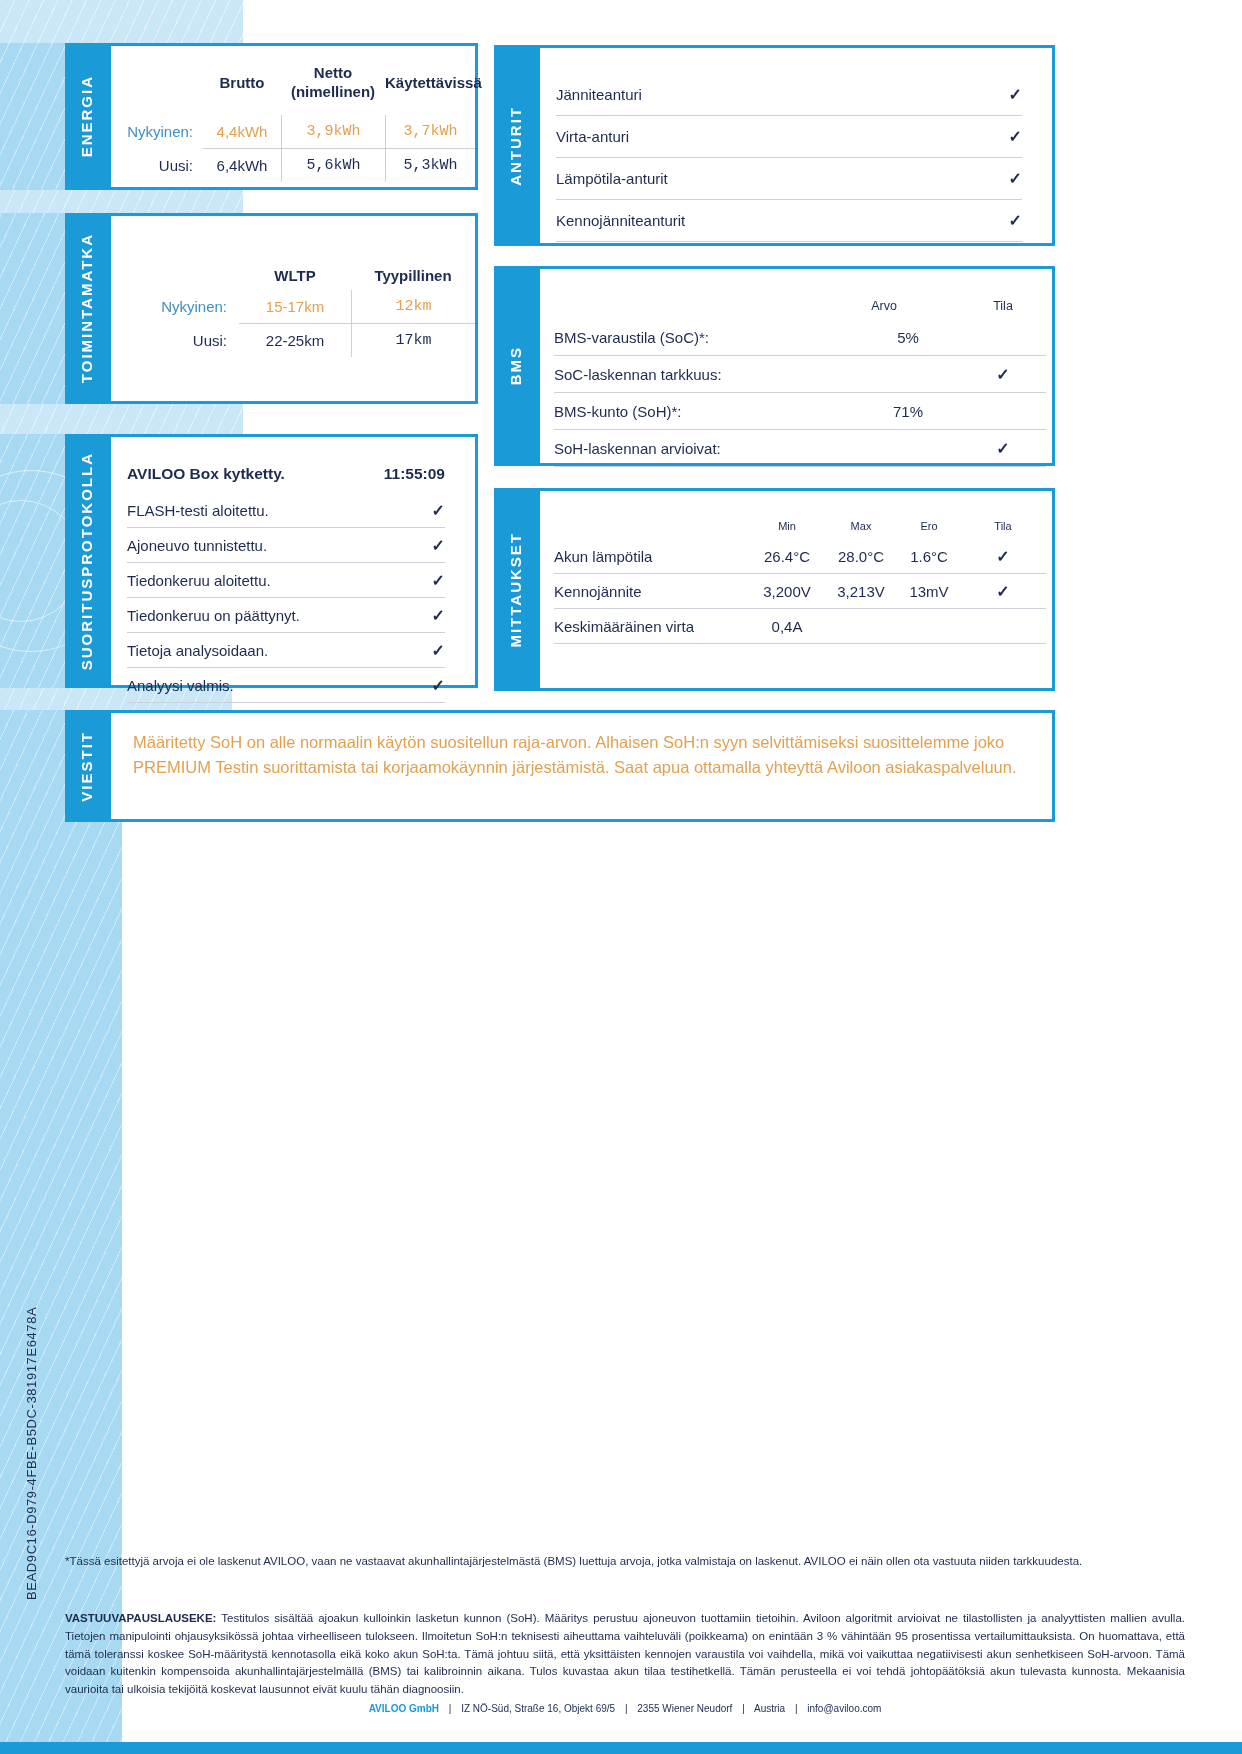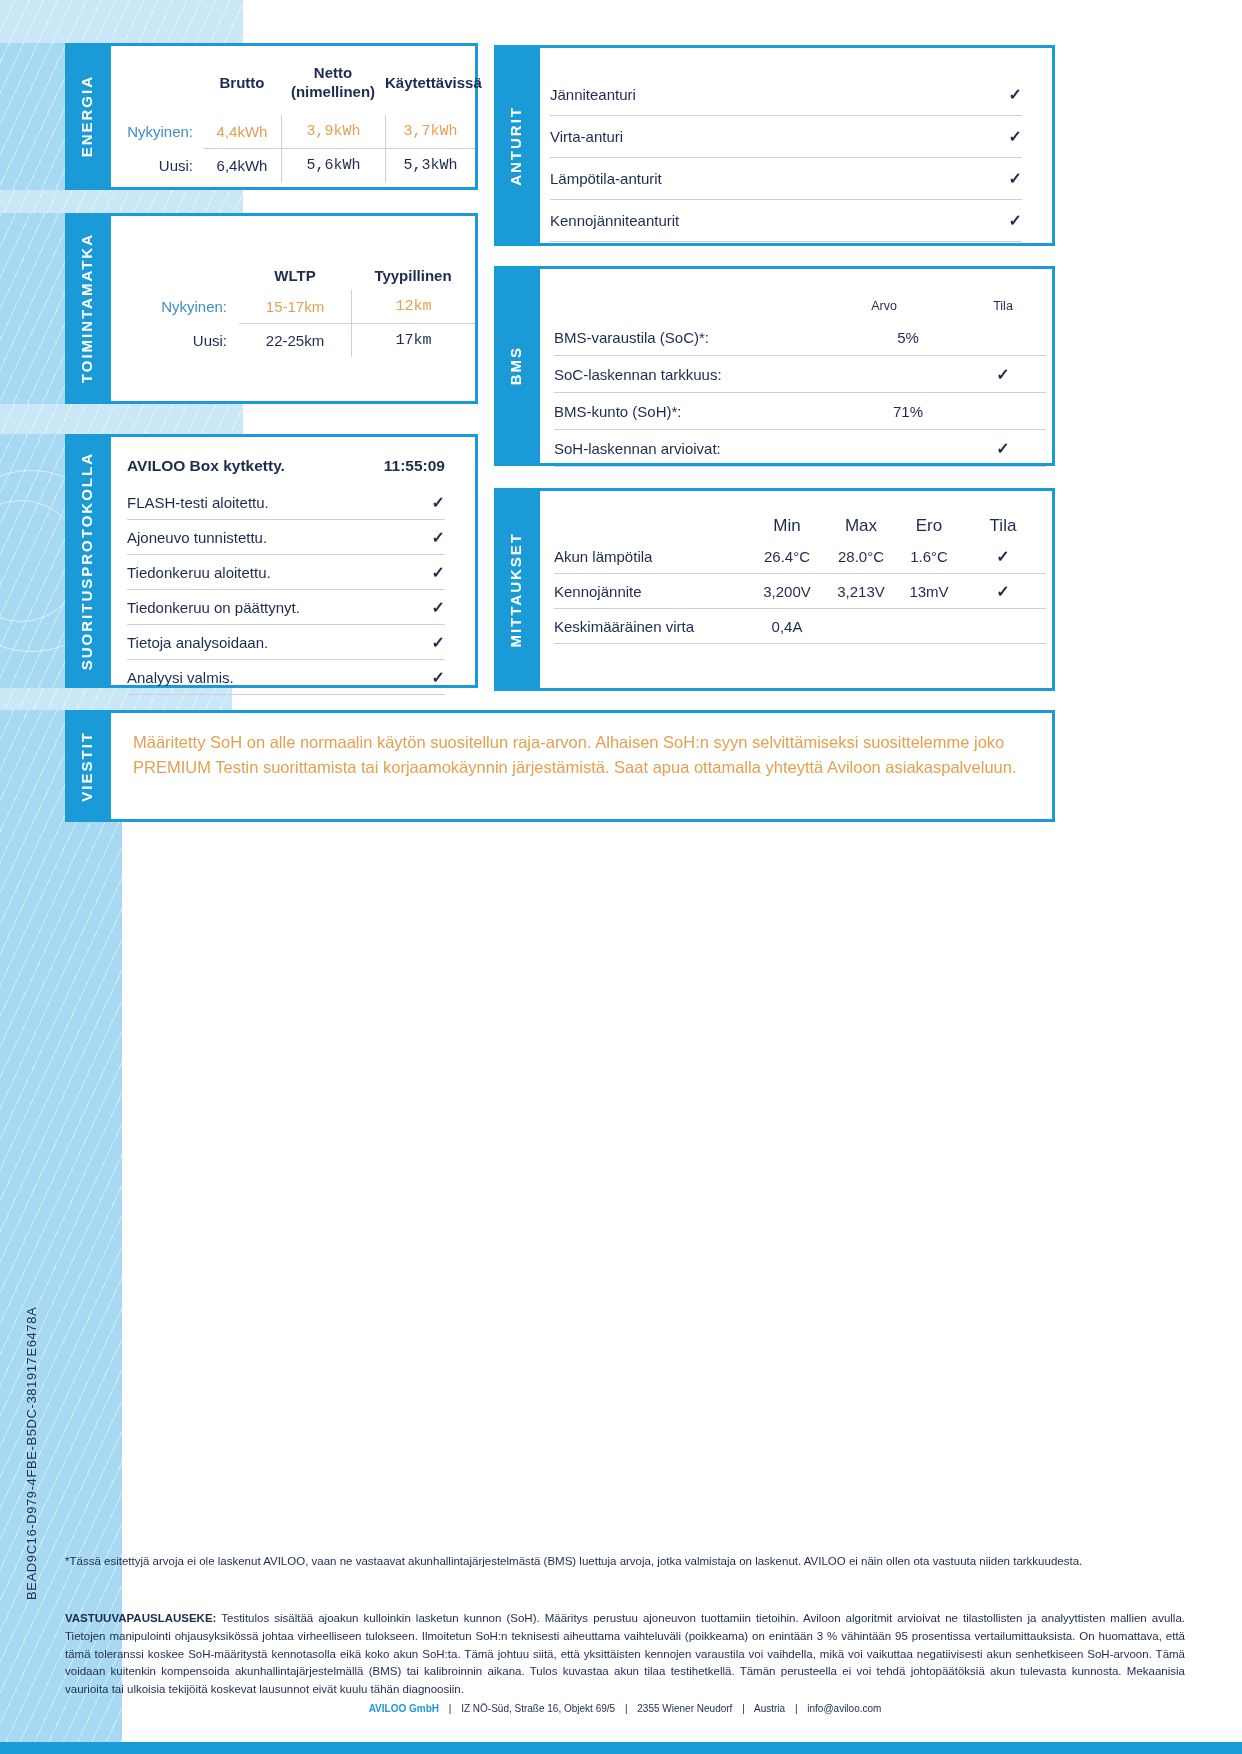--- a/index.html
+++ b/index.html
@@ -46,37 +46,37 @@
   .orange{color:var(--orange);}
 
   
   .toiminta-grid{display:grid;grid-template-columns:128px 112px 124px;padding-top:46px;font-size:15px;}
   .th2{height:28px;line-height:28px;text-align:center;font-weight:bold;}
   .tlabel{height:33px;line-height:33px;text-align:right;padding-right:12px;}
   .tval{height:33px;line-height:33px;text-align:center;}
 
   
   .check{font-weight:bold;font-size:16px;color:var(--navy);}
-  .arows{padding:26px 30px 0 10px;text-align:center;}
+  .arows{padding:26px 30px 0 16px;text-align:center;}
   .arow{height:41px;display:flex;justify-content:space-between;align-items:center;border-bottom:1px solid var(--rule);font-size:15px;}
-  .prows{padding:10px 30px 0 16px;}
+  .prows{padding:18px 30px 0 16px;}
   .ptitle{height:38px;display:flex;justify-content:space-between;align-items:center;font-weight:bold;font-size:15.5px;}
   .prow{height:34px;display:flex;justify-content:space-between;align-items:center;border-bottom:1px solid var(--rule);font-size:15px;}
 
   
   .bms-wrap{padding:24px 6px 0 14px;font-size:15px;}
   .bms-head,.bms-row{display:grid;grid-template-columns:1fr 88px 86px;align-items:center;}
   .bms-head{height:26px;font-size:12.5px;gap:32px;}
   .bms-row{height:36px;border-bottom:1px solid var(--rule);gap:8px;}
   .ccell{text-align:center;}
 
   
   .mit-wrap{padding:22px 6px 0 14px;font-size:15px;}
   .mit-head,.mit-row{display:grid;grid-template-columns:1fr 74px 74px 62px 86px;align-items:center;}
-  .mit-head{height:26px;font-size:17px;}
+  .mit-head{height:26px;font-size:11px;}
   .mit-row{height:34px;border-bottom:1px solid var(--rule);}
 
   
   .viestit-text{margin:0;padding:17px 22px;font-size:16.5px;line-height:1.5;color:var(--orange);}
 
   
   .footnote{position:absolute;left:65px;width:1120px;text-align:justify;font-size:11.5px;line-height:1.55;color:var(--navy);}
   .footer{position:absolute;left:65px;width:1120px;top:1703px;text-align:center;font-size:10px;color:var(--navy);}
   .footer .company{color:var(--accent);font-weight:bold;}
   .footer .sep{padding:0 7px;}

